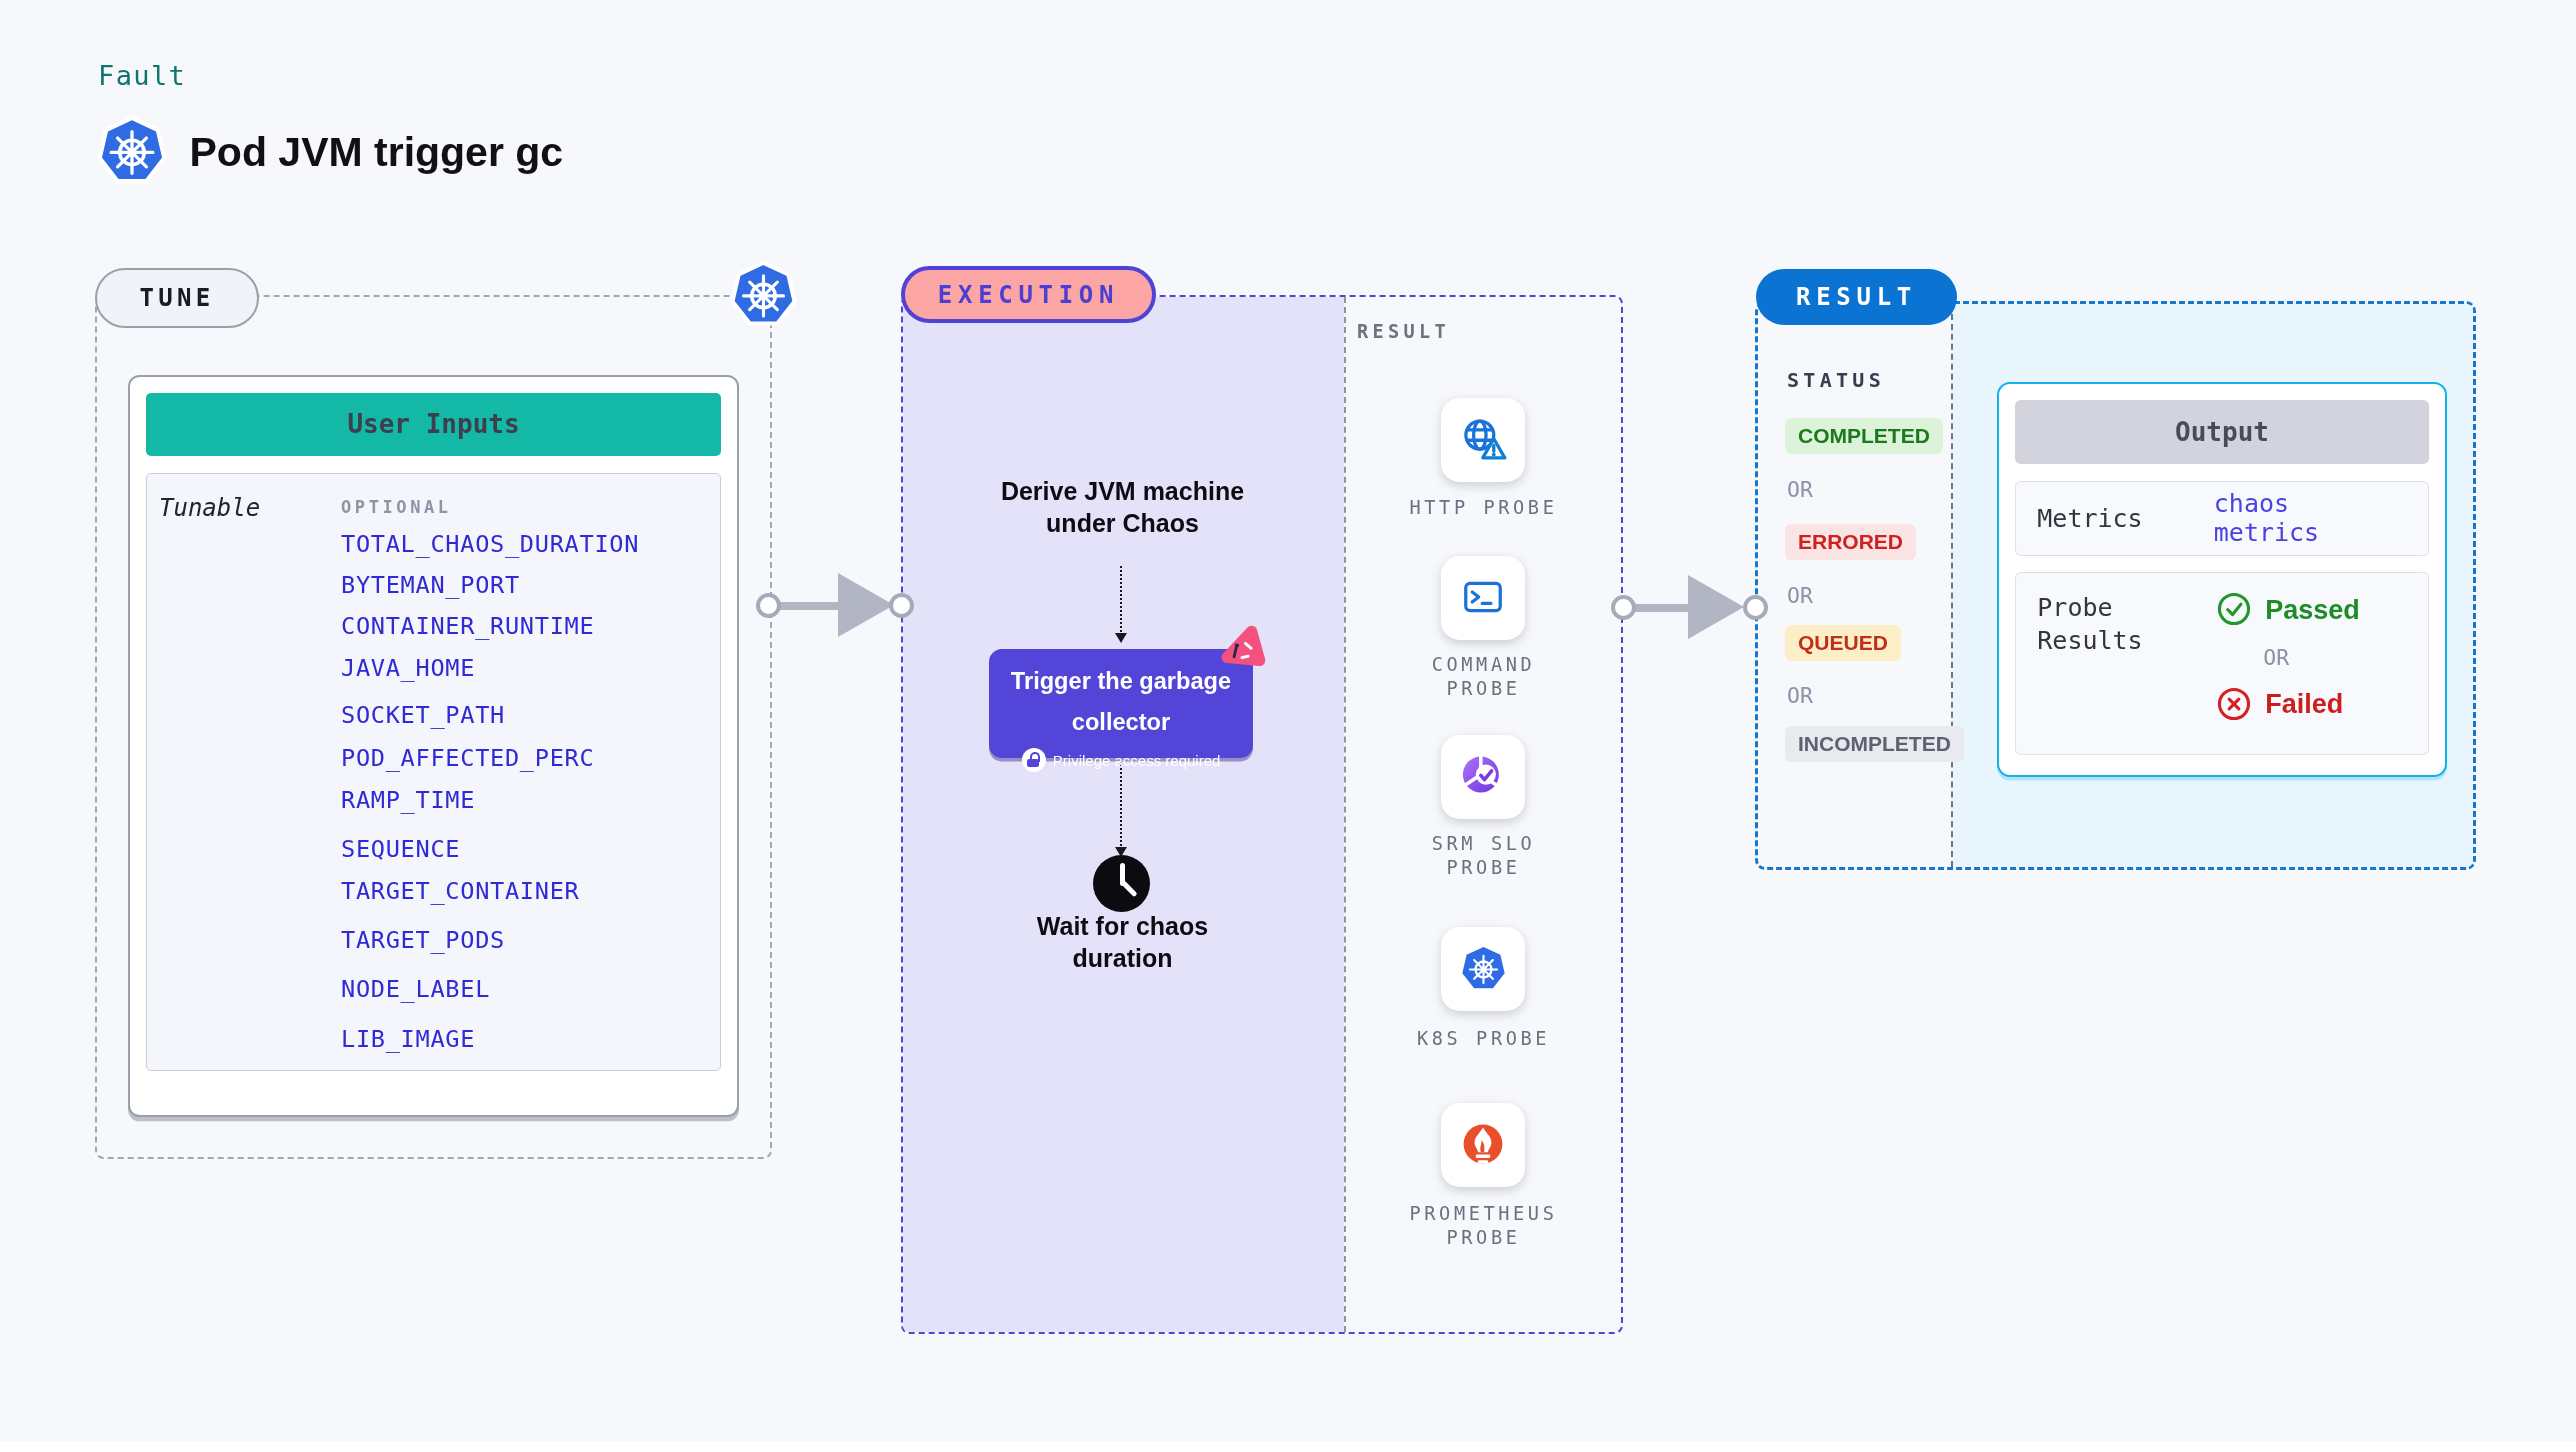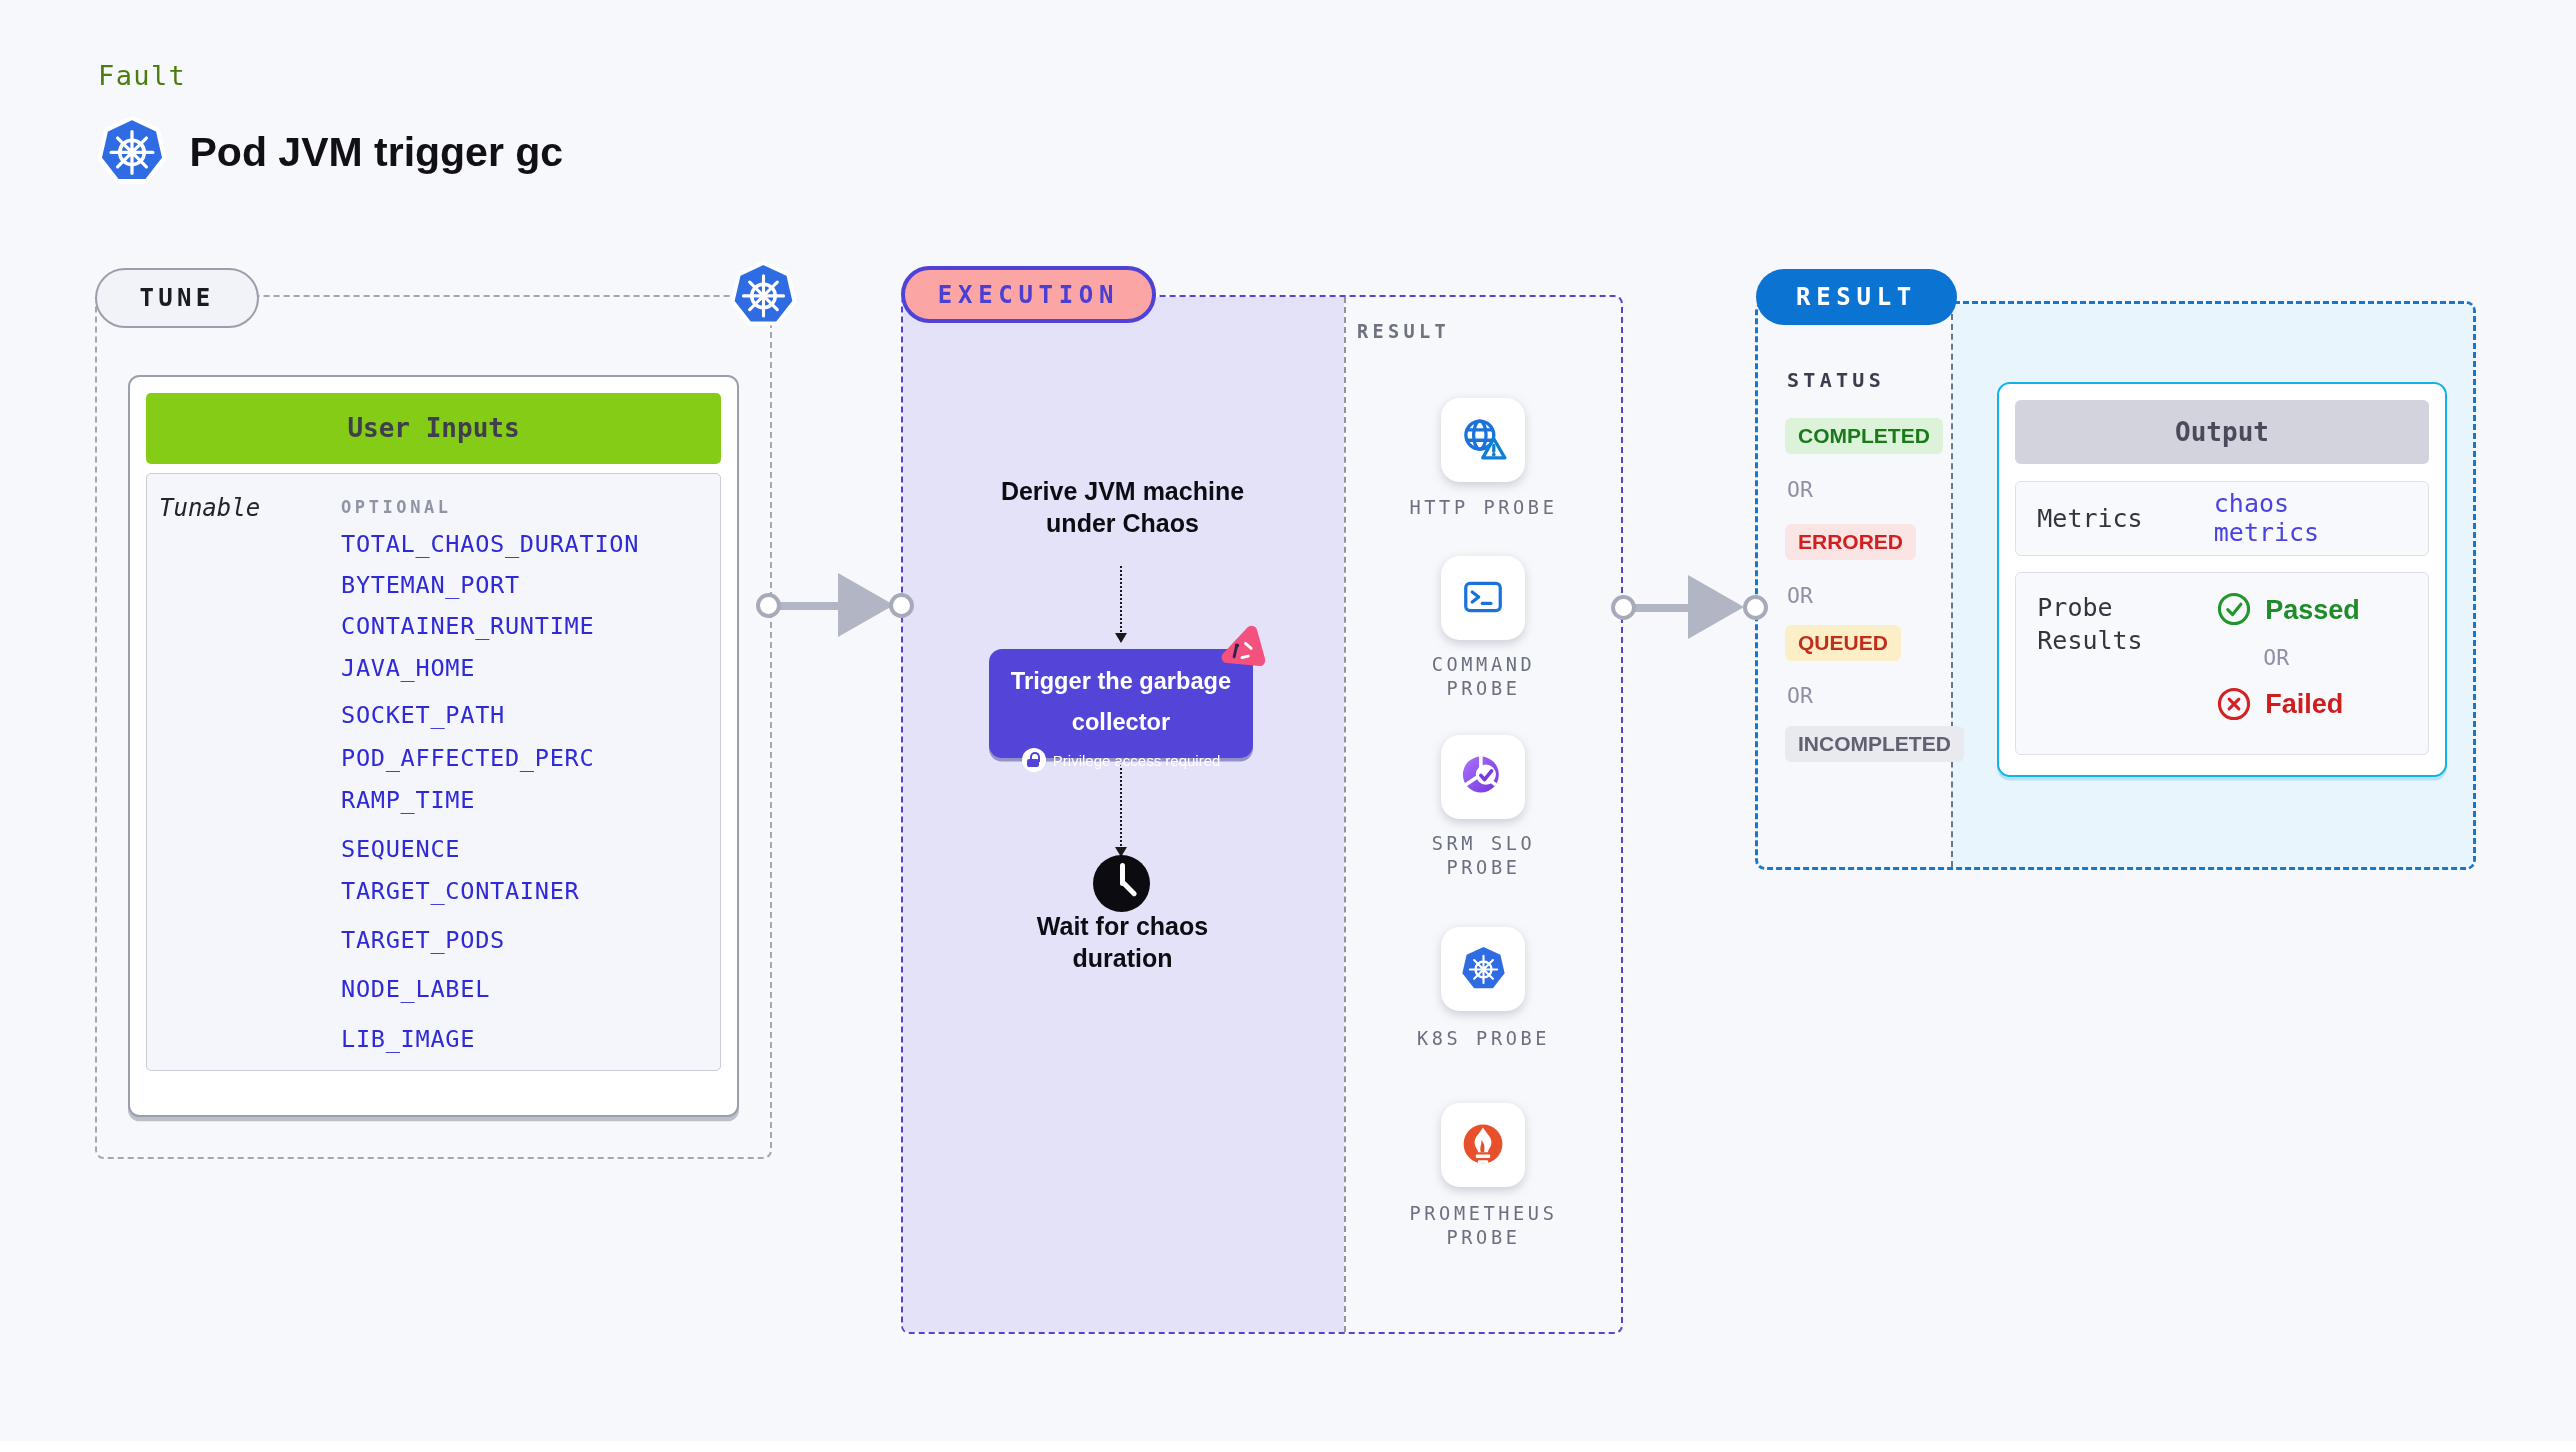--- a/index.html
+++ b/index.html
@@ -7,21 +7,21 @@
     width:2576px;height:1452px;position:relative;overflow:hidden;
     background:#f7f8fb;
     font-family:"Liberation Sans", sans-serif;
     color:#16161d;
   }
   .mono{font-family:"DejaVu Sans Mono", monospace;}
   .abs{position:absolute;}
   .pre{white-space:pre-line;}
 
   
-  .kicker{left:98px;top:60px;font-size:27px;color:#4d7c0f;letter-spacing:1.4px;}
+  .kicker{left:98px;top:60px;font-size:27px;color:#0f766e;letter-spacing:1.4px;}
   .title-row{left:96px;top:115px;display:flex;align-items:center;gap:21.5px;}
   .title-row h1{margin:0;font-size:41px;font-weight:bold;color:#101016;font-family:"Liberation Sans",sans-serif;}
 
   
   .pill{display:flex;align-items:center;justify-content:center;border-radius:31.5px;
         font-family:"DejaVu Sans Mono",monospace;font-weight:bold;z-index:6;}
   .pill-tune{left:95px;top:268px;width:160px;height:56px;background:#f2f3f9;border:2.1px solid #9aa0ab;
              color:#1b1b22;font-size:24px;letter-spacing:4.3px;}
   .pill-exec{left:901px;top:266px;width:255px;height:57px;background:#fca5a5;border:4.3px solid #4f43d6;
              color:#4a3fd2;font-size:24px;letter-spacing:5.7px;box-sizing:border-box;}
@@ -33,21 +33,21 @@
   .exec-box{left:901px;top:295px;width:722px;height:1039px;border:2.9px dashed #4f46d2;border-radius:8.6px;z-index:1;box-sizing:border-box;}
   .exec-fill{position:absolute;left:0;top:0;bottom:0;width:441px;background:#e4e2f9;border-radius:5.7px 0 0 5.7px;}
   .exec-divider{position:absolute;left:441px;top:0;bottom:0;width:0;border-left:2.1px dashed #8f94a0;}
   .result-box{left:1755px;top:301px;width:721px;height:569px;border:3.6px dashed #1577cd;border-radius:10px;z-index:1;box-sizing:border-box;}
   .result-fill{position:absolute;left:193px;top:0;bottom:0;right:0;background:#e8f5fd;border-radius:0 6.4px 6.4px 0;}
   .result-divider{position:absolute;left:193px;top:0;bottom:0;width:0;border-left:2.1px dashed #6e7486;}
 
   
   .ui-card{left:128px;top:375px;width:611px;height:742px;background:#ffffff;border:2.1px solid #9aa0ab;
            border-radius:11.5px;z-index:3;box-shadow:0 4.3px 0 rgba(120,125,140,.45);box-sizing:border-box;}
-  .ui-header{position:absolute;left:15.8px;top:15.8px;right:15.8px;height:71px;background:#84cc16;border-radius:5px;
+  .ui-header{position:absolute;left:15.8px;top:15.8px;right:15.8px;height:63px;background:#14b8a6;border-radius:5px;
              display:flex;align-items:center;justify-content:center;font-size:26px;color:#3f3f4c;font-weight:bold;}
   .ui-list{position:absolute;left:15.8px;top:96px;right:15.8px;bottom:44px;background:#f5f6fb;border:1.4px solid #c8ccd8;border-radius:5px;}
   .tunable-label{left:29px;top:117px;font-size:24px;color:#23232e;font-style:italic;}
   .optional-label{left:211px;top:120px;font-size:17px;color:#8e94a5;font-weight:bold;letter-spacing:3.6px;}
   .env{position:absolute;left:211px;font-size:23.6px;color:#2f2ad5;letter-spacing:0.7px;}
 
   
   .node-dot{position:absolute;width:17px;height:17px;border:4.3px solid #a6aab9;background:#fff;border-radius:50%;z-index:5;}
   .conn-bar{position:absolute;height:7.9px;background:#b2b5c3;z-index:4;}
   .conn-head{position:absolute;width:0;height:0;border-top:32px solid transparent;border-bottom:32px solid transparent;

